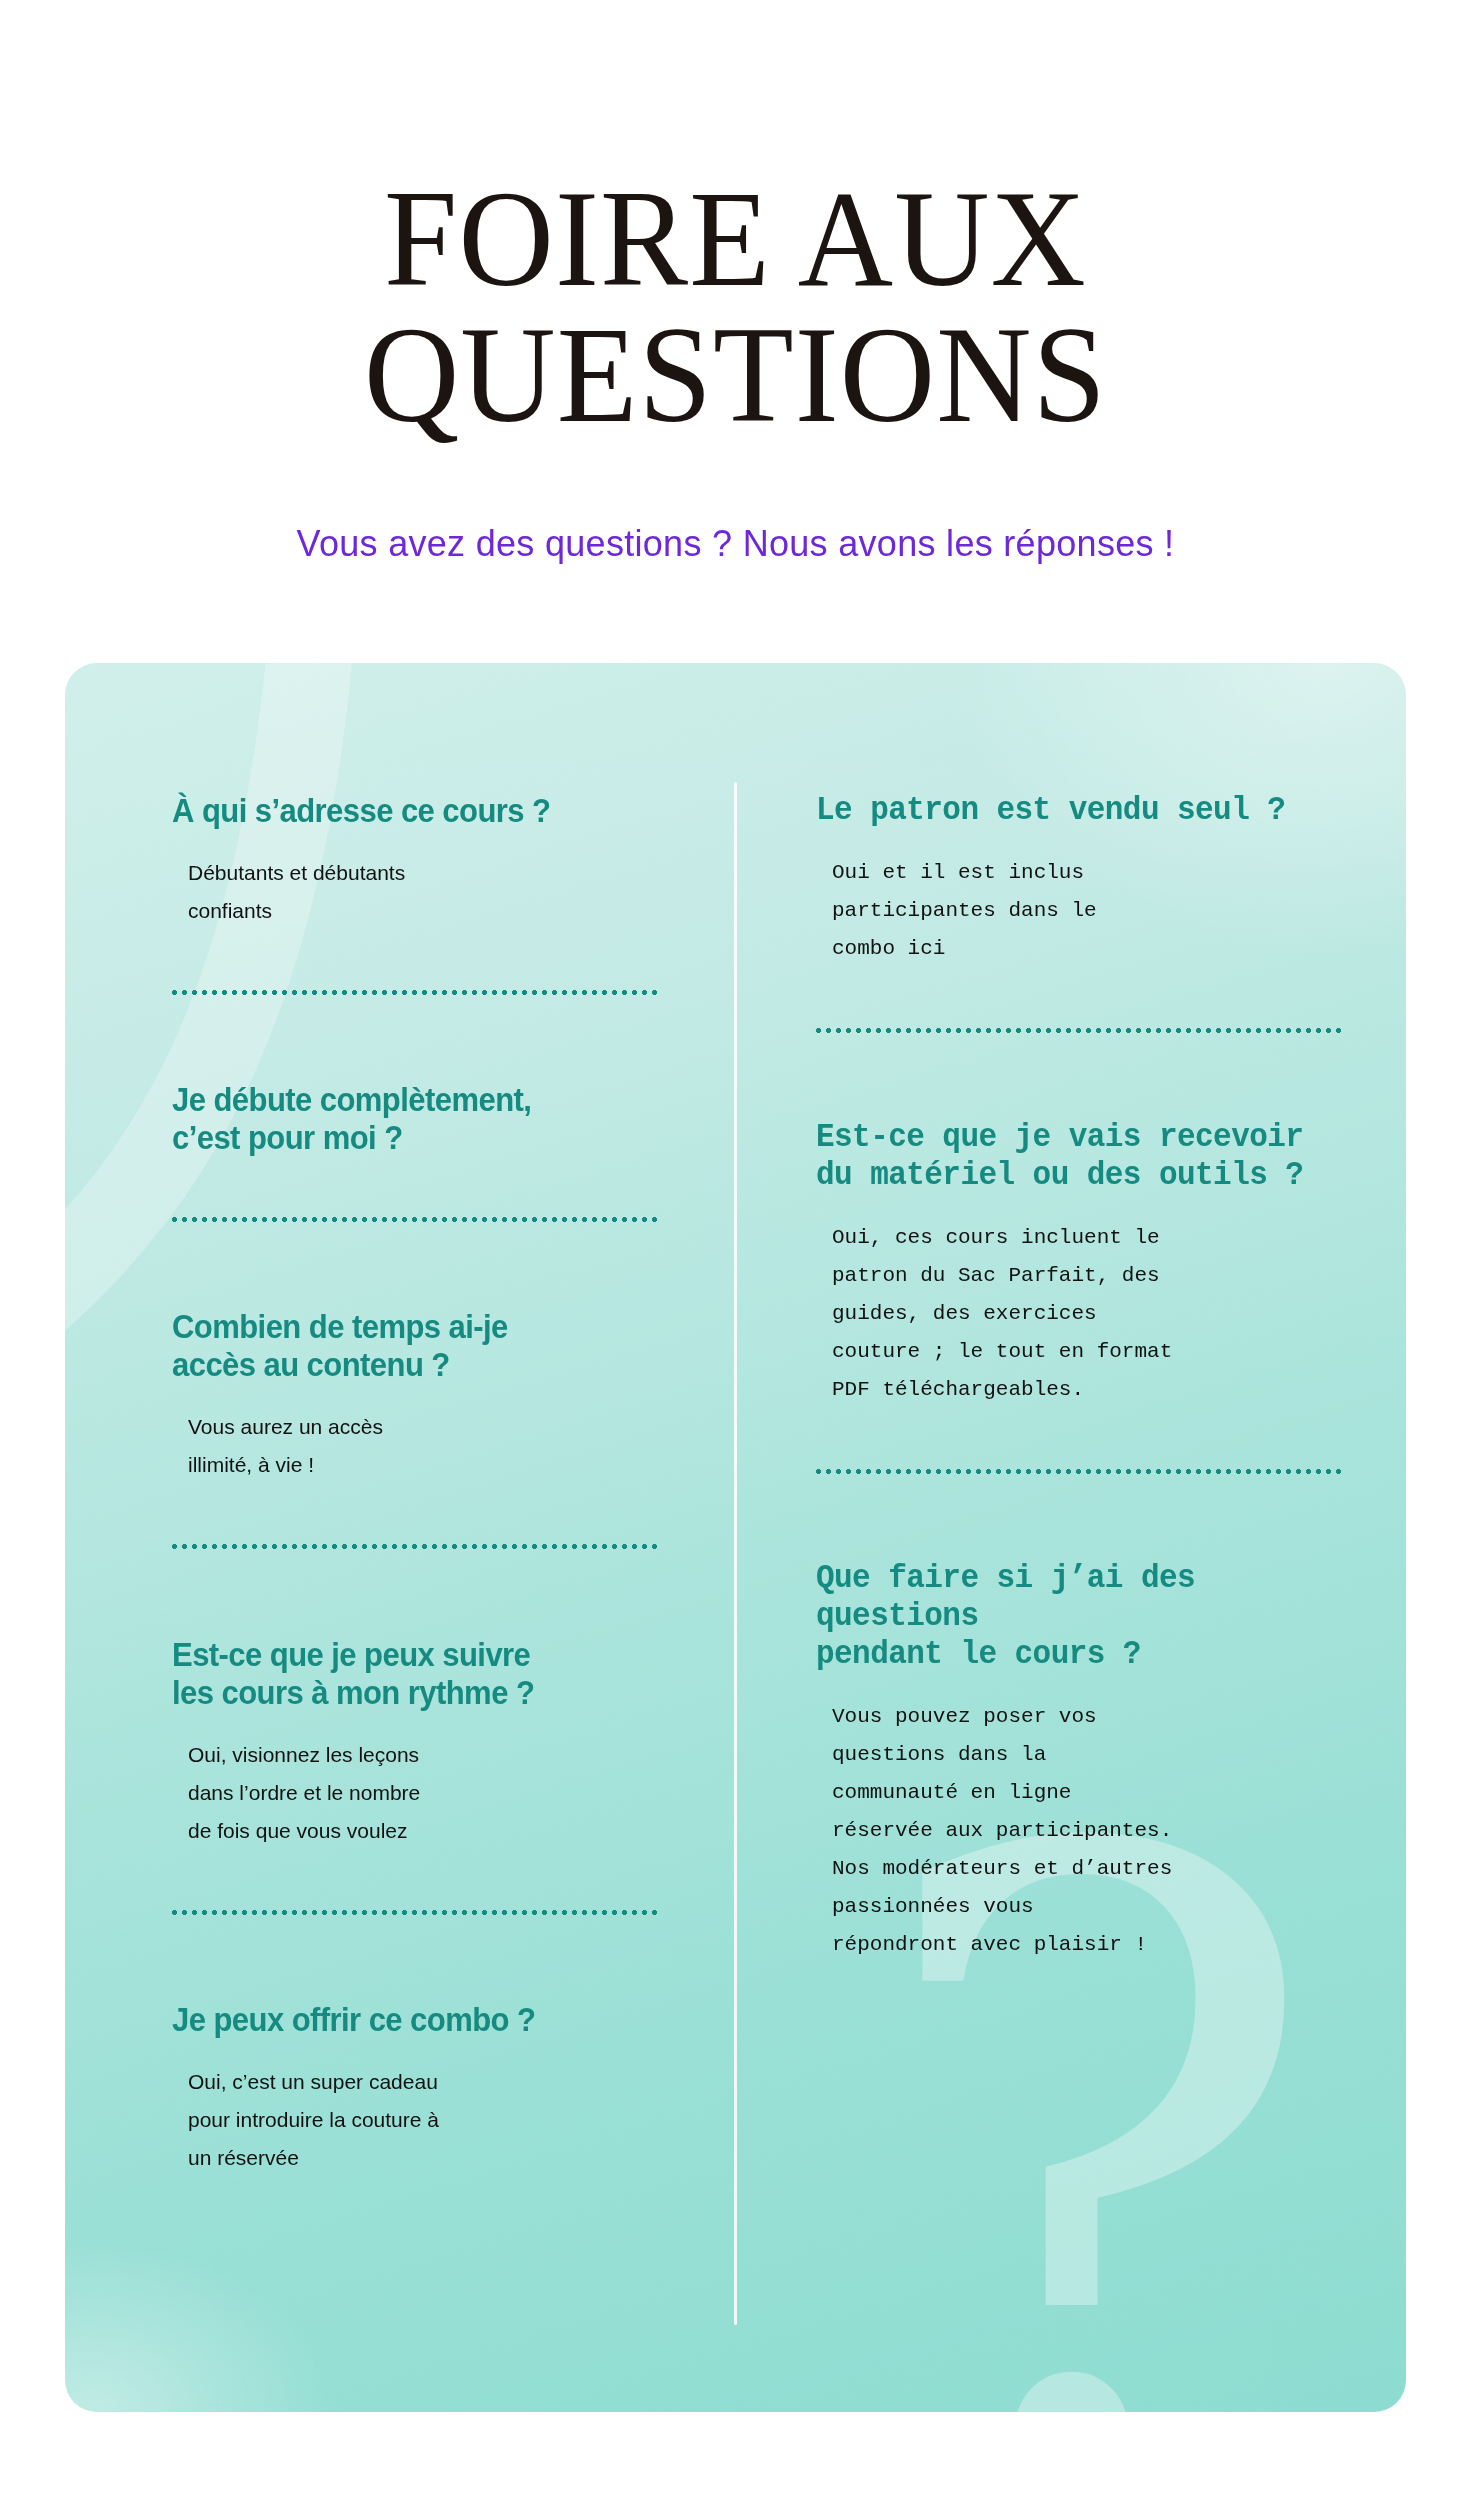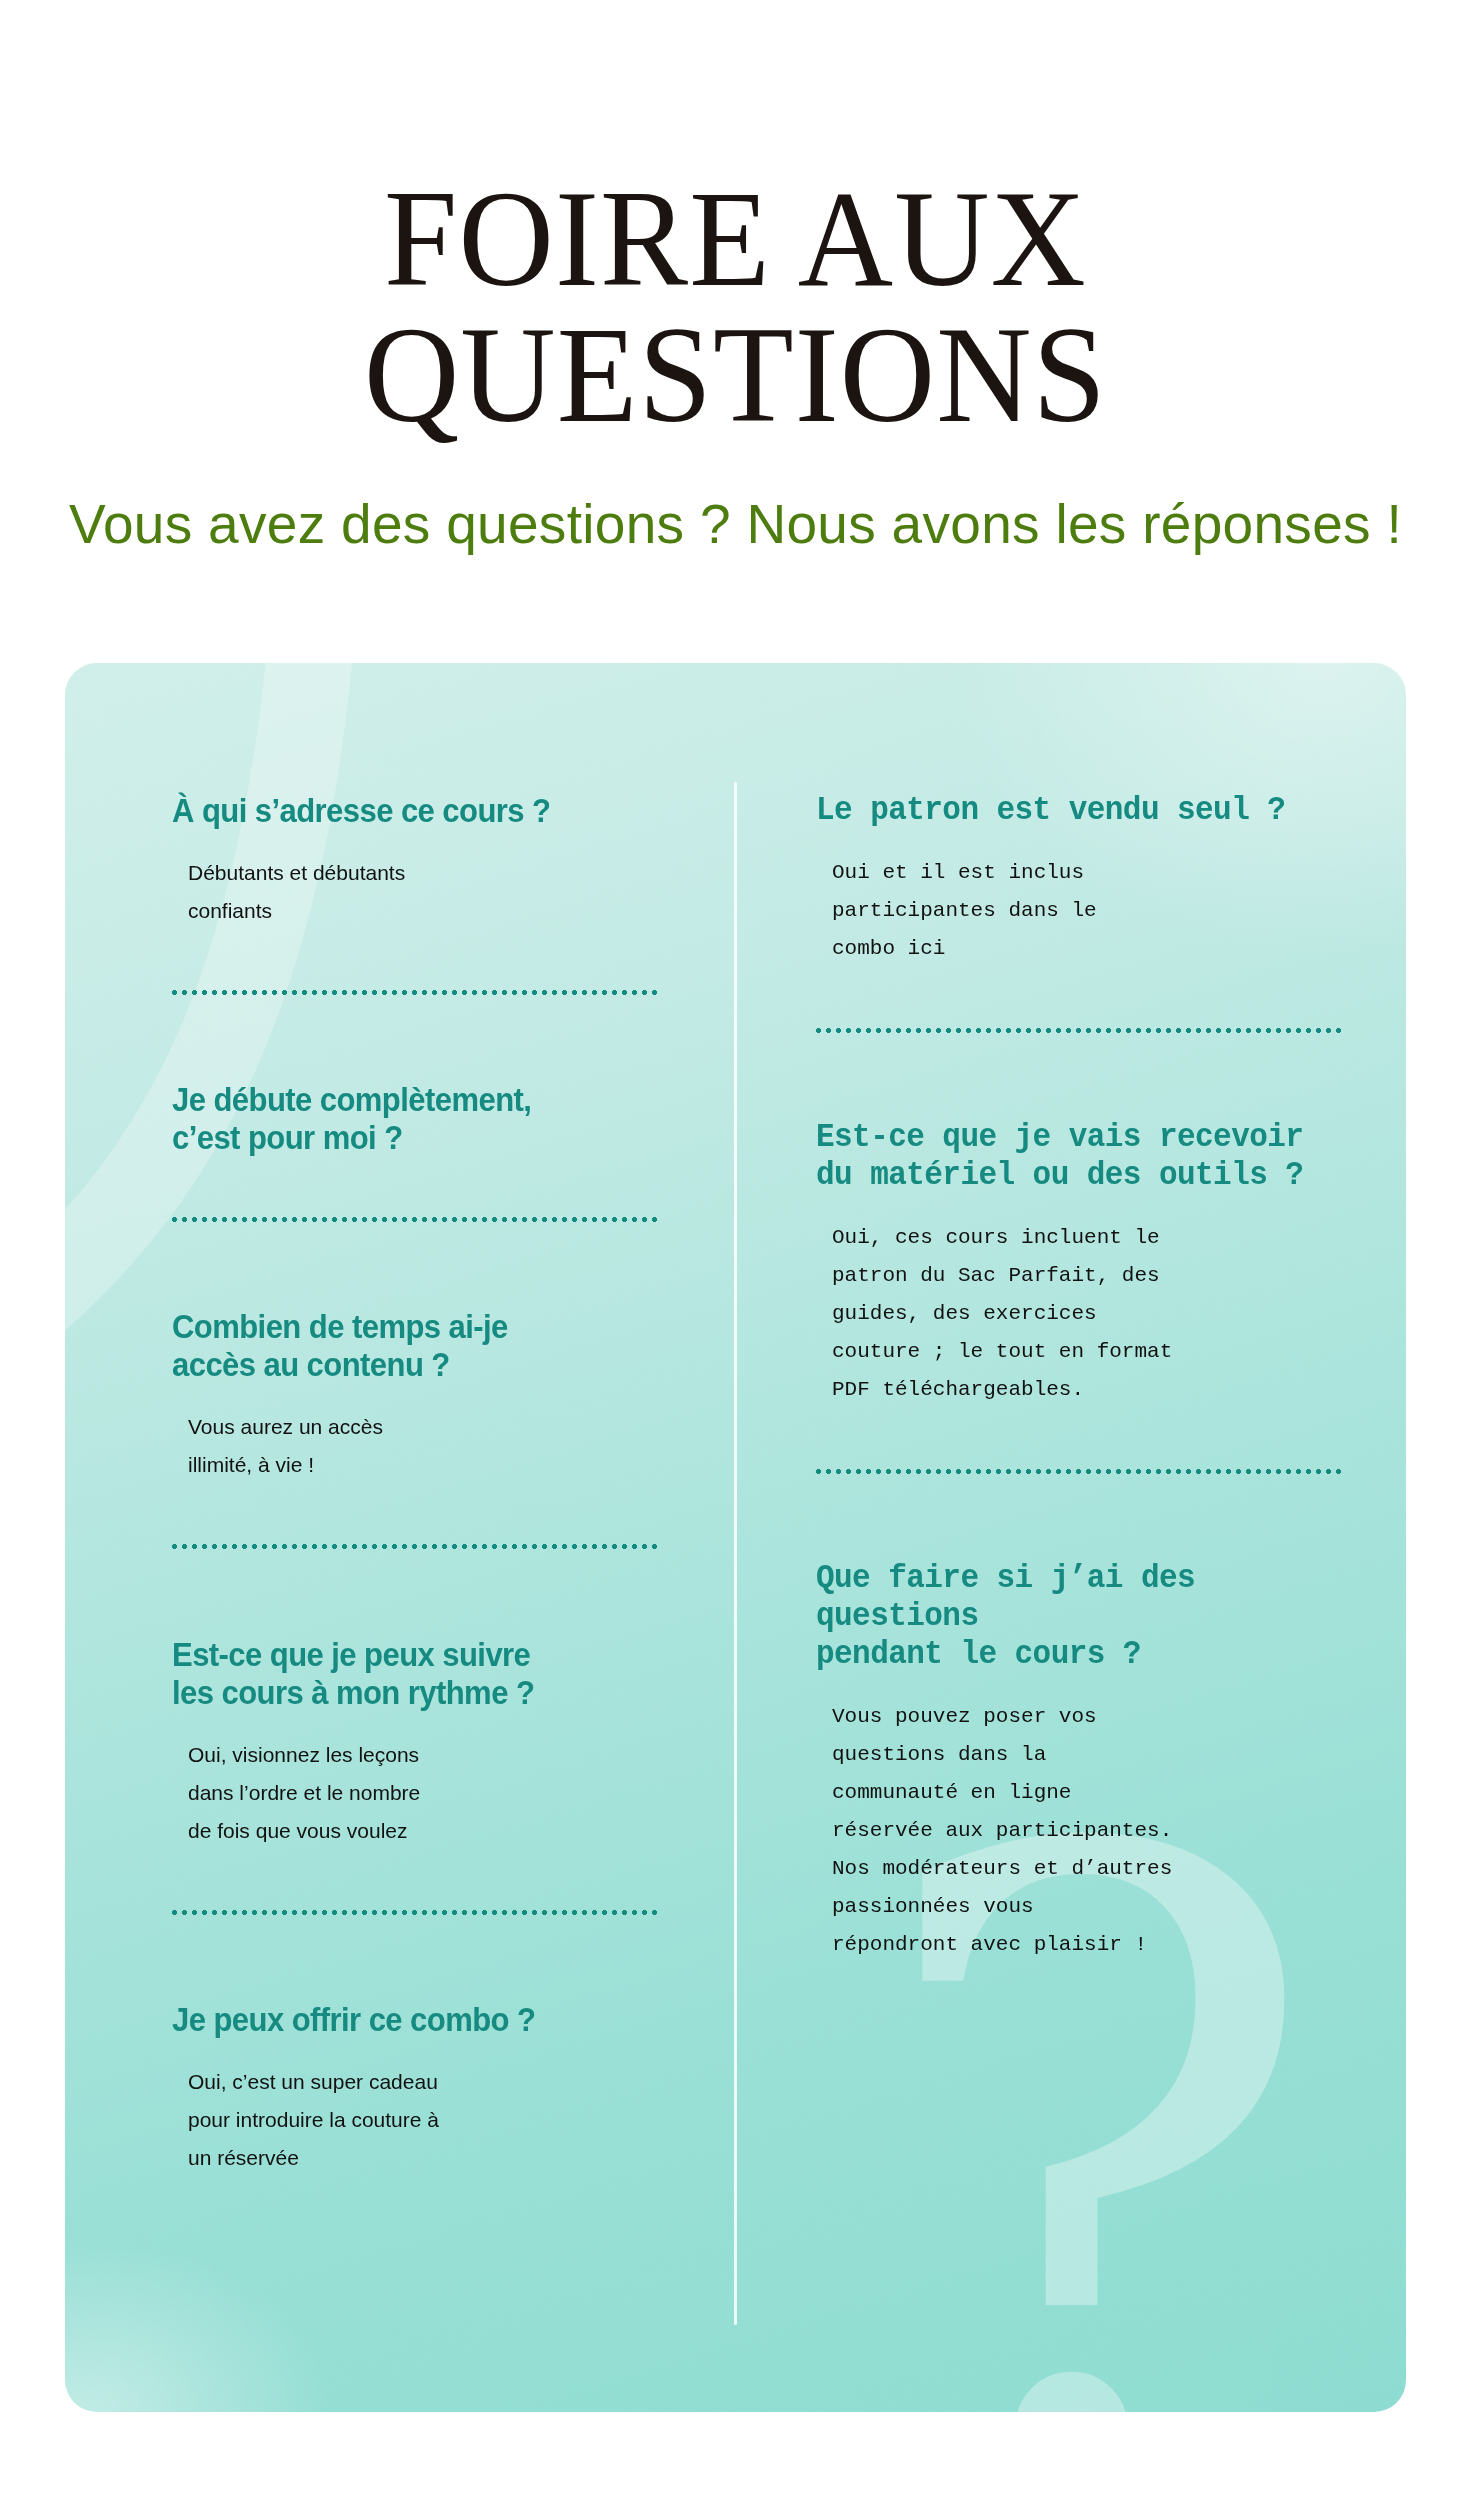--- a/index.html
+++ b/index.html
@@ -19,25 +19,25 @@
     margin: 171px 0 12px 0;
     font-family: "Liberation Serif", "DejaVu Serif", serif;
     font-weight: 400;
     font-size: 132px;
     line-height: 136px;
     letter-spacing: 1.1px;
     color: #1b1411;
   }
   .title .tline { display: block; transform: scaleY(1.04); }
   .subtitle {
-    margin: 55px auto 0 auto;
-    font-size: 55px;
+    margin: 74px auto 0 auto;
+    font-size: 36px;
     line-height: 53px;
     letter-spacing: 0.3px;
-    color: #4d7c0f;
+    color: #6d28d9;
   }
 
   
   .card {
     position: absolute;
     left: 65px; top: 663px;
     width: 1341px; height: 1749px;
     border-radius: 32px;
     overflow: hidden;
     background:

